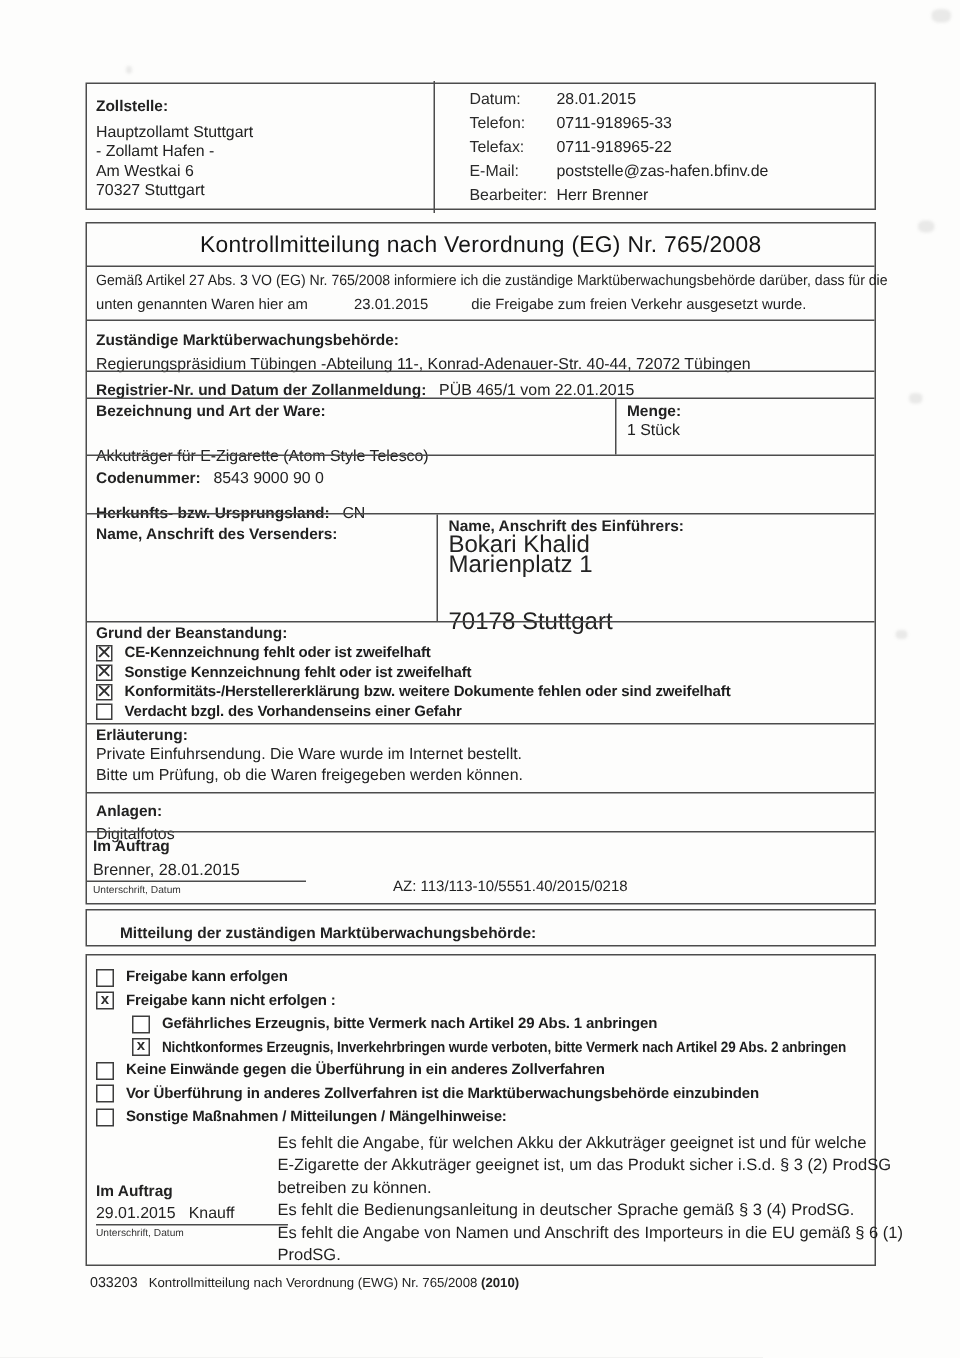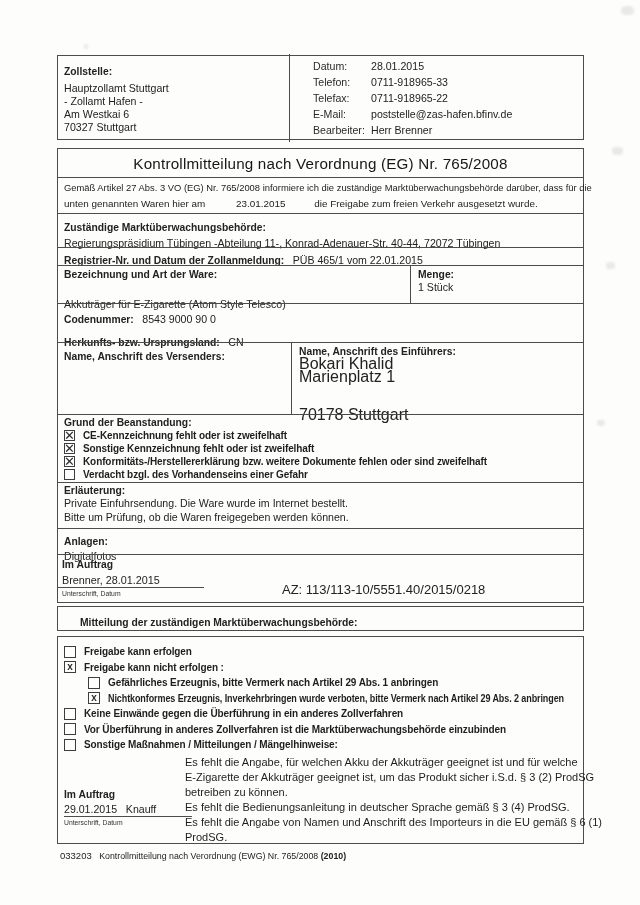--- a/index.html
+++ b/index.html
@@ -46,21 +46,21 @@
   .grund-row { height:68px; padding-top:2px; }
   .erl-row { height:46px; padding-top:2px; }
   .erl-row .eline { font-size:10.6px; line-height:14px; }
   .anlagen-row { height:26px; padding-top:2px; }
   .anlagen-row .val { margin-left:0; display:block; margin-top:1px; }
   .auftrag-row { height:48px; padding:4px 0 0 0; }
   .auftrag-row .ia { margin-left:4px; }
   .sig-name { font-size:10.8px; margin:4px 0 0 4px; }
   .sig-line { border-bottom:1px solid #4c4c4c; width:146px; margin-top:1px; }
   .small-print { font-size:6.8px; color:#333; margin:2px 0 0 4px; }
-  .az { position:absolute; left:224px; bottom:5px; font-size:13px; }
+  .az { position:absolute; left:204px; bottom:5px; font-size:10px; }
 
   
   .cbrow { display:flex; align-items:center; margin-top:2px; }
   .cb {
     width:11px; height:11px; border:1px solid #3d3d3d; flex:none;
     display:flex; align-items:center; justify-content:center;
     margin-right:8px; overflow:visible; background:#fff;
   }
   .mark-big { font-family:"DejaVu Sans", sans-serif; font-size:13px; line-height:10px; color:#2e2e2e; }
   .mark-x { font-size:10px; font-weight:bold; line-height:10px; color:#2e2e2e; }

